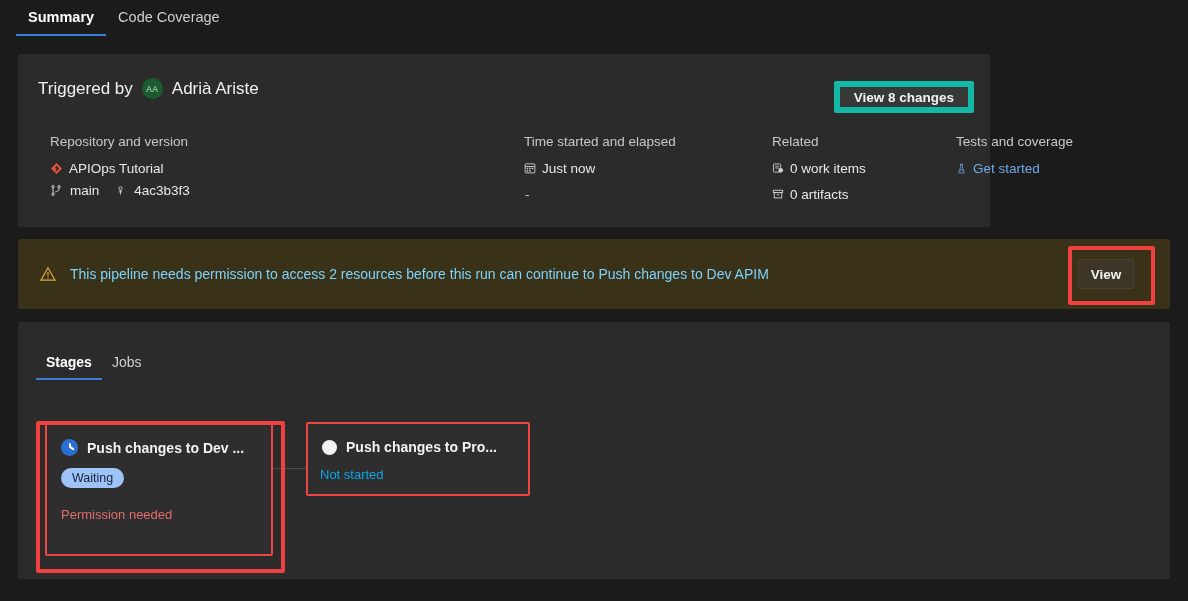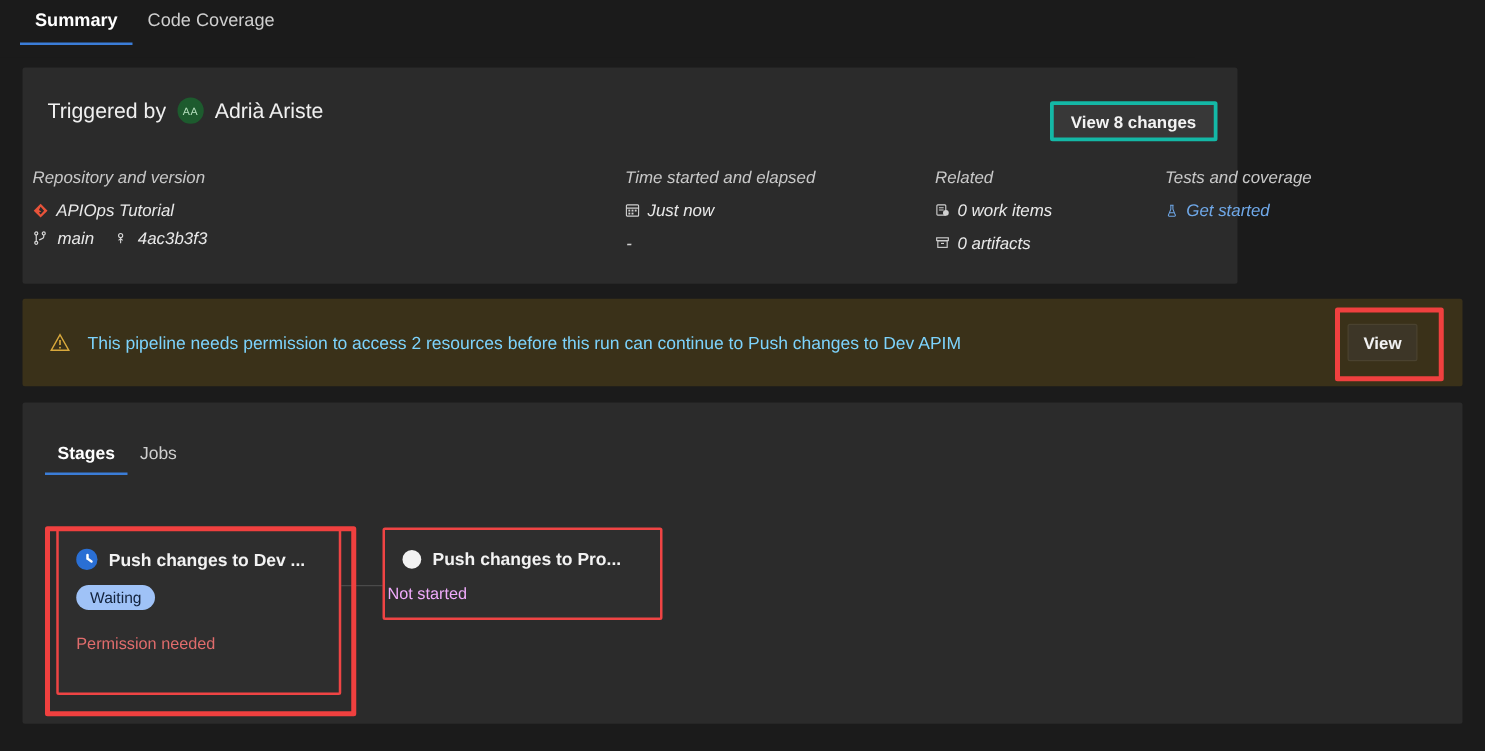--- a/index.html
+++ b/index.html
@@ -55,26 +55,26 @@
     font-size: 8.5px; color: #b9e3c2; letter-spacing: .4px;
     font-family: "Liberation Sans", sans-serif;
   }
   .triggered-user { font-size: 17px; color: #f0f0f0; }
 
   .view-changes-btn {
     position: absolute; right: 16px; top: 27px;
     height: 32px; padding: 0 14px;
     background: #383838;
     color: #f3f3f3; font-size: 13.5px; font-weight: bold;
-    border: 3px solid #14b8a6; border-radius: 2px;
+    border: 6px solid #14b8a6; border-radius: 2px;
     display: flex; align-items: center; justify-content: center;
     cursor: pointer;
   }
 
-  .meta-cols { position: absolute; left: 8px; top: 80px; width: 1110px; height: 80px; font-style: italic; }
+  .meta-cols { position: absolute; left: 32px; top: 80px; width: 1110px; height: 80px; }
   .meta-col { position: absolute; top: 0; }
   .meta-title { font-size: 13.5px; color: #c8c8c8; margin-bottom: 8px; white-space: nowrap; }
   .meta-line {
     display: flex; align-items: center; gap: 6px;
     font-size: 13.5px; color: #e8e8e8; height: 22px; white-space: nowrap;
   }
   .meta-line.sub { margin-top: 4px; }
   .meta-link { color: #6fa8e8; cursor: pointer; }
   .repo-row { display: flex; align-items: center; gap: 16px; margin-top: 4px; }
   .repo-item { display: flex; align-items: center; gap: 8px; font-size: 13.5px; color: #e8e8e8; }
@@ -167,22 +167,22 @@
     margin: 12px 0 0 14px;
     height: 20px; padding: 0 11px;
     background: #9fc2f7; color: #13233d;
     font-size: 12.5px; border-radius: 10px;
   }
   .stage-note {
     margin: 19px 0 0 14px;
     font-size: 13px; color: #e06c6c;
   }
   .stage-sub {
-    margin: 12px 0 0 2px;
-    font-size: 13px; color: #f0abfc;
+    margin: 12px 0 0 12px;
+    font-size: 13px; color: #0ea5e9;
   }
 
   .connector {
     position: absolute; left: 255px; top: 66px;
     width: 33px; height: 1px; background: #4a4a4a;
   }
 
   #stage-highlight { left: 36px; top: 421px; width: 249px; height: 152px; }
 </style>
 </head>

